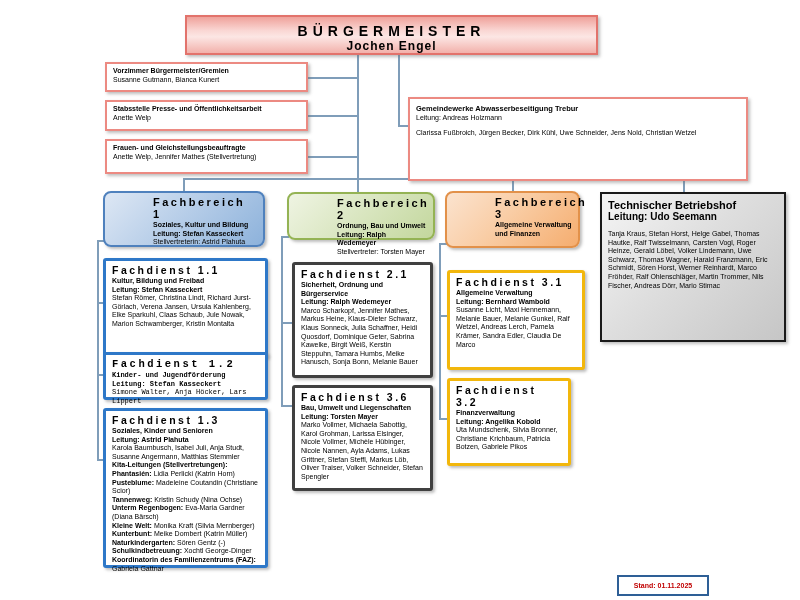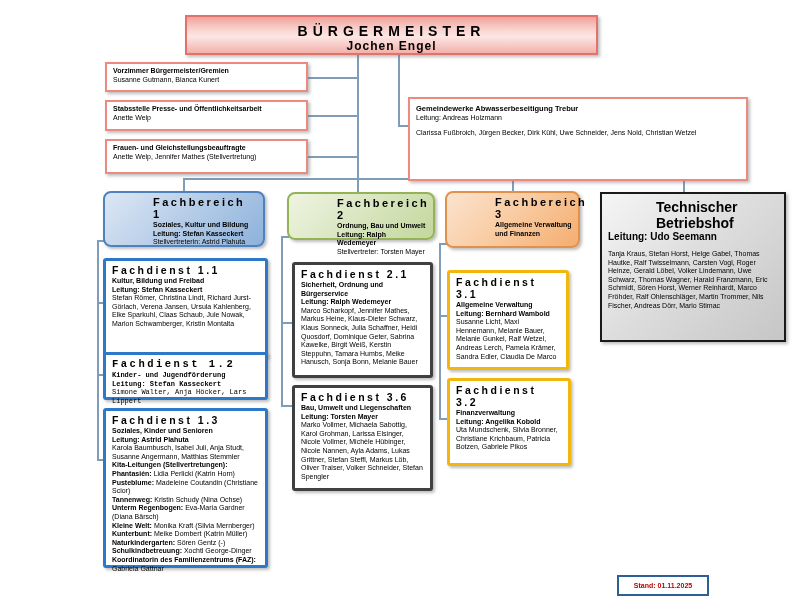--- a/index.html
+++ b/index.html
@@ -27,21 +27,21 @@
   
   .salmon{border:2px solid #ec8a82;}
 
   
   .fb{border-radius:8px;padding-left:48px;}
   .fb-title{font-size:11px;font-weight:bold;letter-spacing:2.5px;margin-bottom:1px;}
   .fb1{border:2px solid #4f81bd;background:linear-gradient(135deg,#dde7f4 0%,#b9cfe9 45%,#8db2db 100%);}
   .fb2{border:2px solid #94b354;background:linear-gradient(135deg,#eff4e3 0%,#dbe7c3 45%,#c3d79d 100%);}
   .fb3{border:2px solid #e2914a;background:linear-gradient(135deg,#fbe3cf 0%,#f9cda5 45%,#f5ad6f 100%);}
   .tb-box{border:2px solid #1a1a1a;background:linear-gradient(135deg,#f5f5f5 0%,#dedede 45%,#c6c6c6 100%);}
-  .tbh-title{font-size:14px;font-weight:bold;margin-left:48px;}
+  .tbh-title{font-size:11px;font-weight:bold;}
   .tbh-leitung{font-size:10px;font-weight:bold;}
 
   
   .fd{border-radius:3px;}
   .fd-title{font-size:10.5px;font-weight:bold;letter-spacing:2.5px;margin-bottom:1px;}
   .fd-blue{border:3px solid #2e78c8;}
   .fd-green{border:3px solid #404040;}
   .fd-gold{border:3px solid #f2b70c;}
   .kita .b{font-weight:bold;}
 
@@ -169,21 +169,21 @@
     <div class="t">Marco Scharkopf, Jennifer Mathes, Markus Heine, Klaus-Dieter Schwarz, Klaus Sonneck, Julia Schaffner, Heidi Quosdorf, Dominique Geter, Sabrina Kawelke, Birgit Weiß, Kerstin Steppuhn, Tamara Humbs, Meike Hanusch, Sonja Bonn, Melanie Bauer</div>
   </div>
 
   <div class="box fd fd-green pad" style="left:292px;top:385px;width:141px;height:106px;">
     <div class="fd-title">Fachdienst 3.6</div>
     <div class="tb">Bau, Umwelt und Liegenschaften</div>
     <div class="tb">Leitung: Torsten Mayer</div>
     <div class="t">Marko Vollmer, Michaela Sabottig, Karol Grohman, Larissa Elsinger, Nicole Vollmer, Michèle Hübinger, Nicole Nannen, Ayla Adams, Lukas Grittner, Stefan Steffl, Markus Löb, Oliver Traiser, Volker Schneider, Stefan Spengler</div>
   </div>
 
-  <div class="box fd fd-gold pad" style="left:447px;top:270px;width:122px;height:100px;">
+  <div class="box fd fd-gold pad" style="left:447px;top:270px;width:138px;height:100px;">
     <div class="fd-title">Fachdienst 3.1</div>
     <div class="tb">Allgemeine Verwaltung</div>
     <div class="tb">Leitung: Bernhard Wambold</div>
     <div class="t">Susanne Licht,  Maxi Hennemann, Melanie Bauer, Melanie Gunkel, Ralf Wetzel, Andreas Lerch, Pamela Krämer, Sandra Edler, Claudia De Marco</div>
   </div>
 
   <div class="box fd fd-gold pad" style="left:447px;top:378px;width:124px;height:88px;">
     <div class="fd-title">Fachdienst 3.2</div>
     <div class="tb">Finanzverwaltung</div>
     <div class="tb">Leitung: Angelika Kobold</div>

